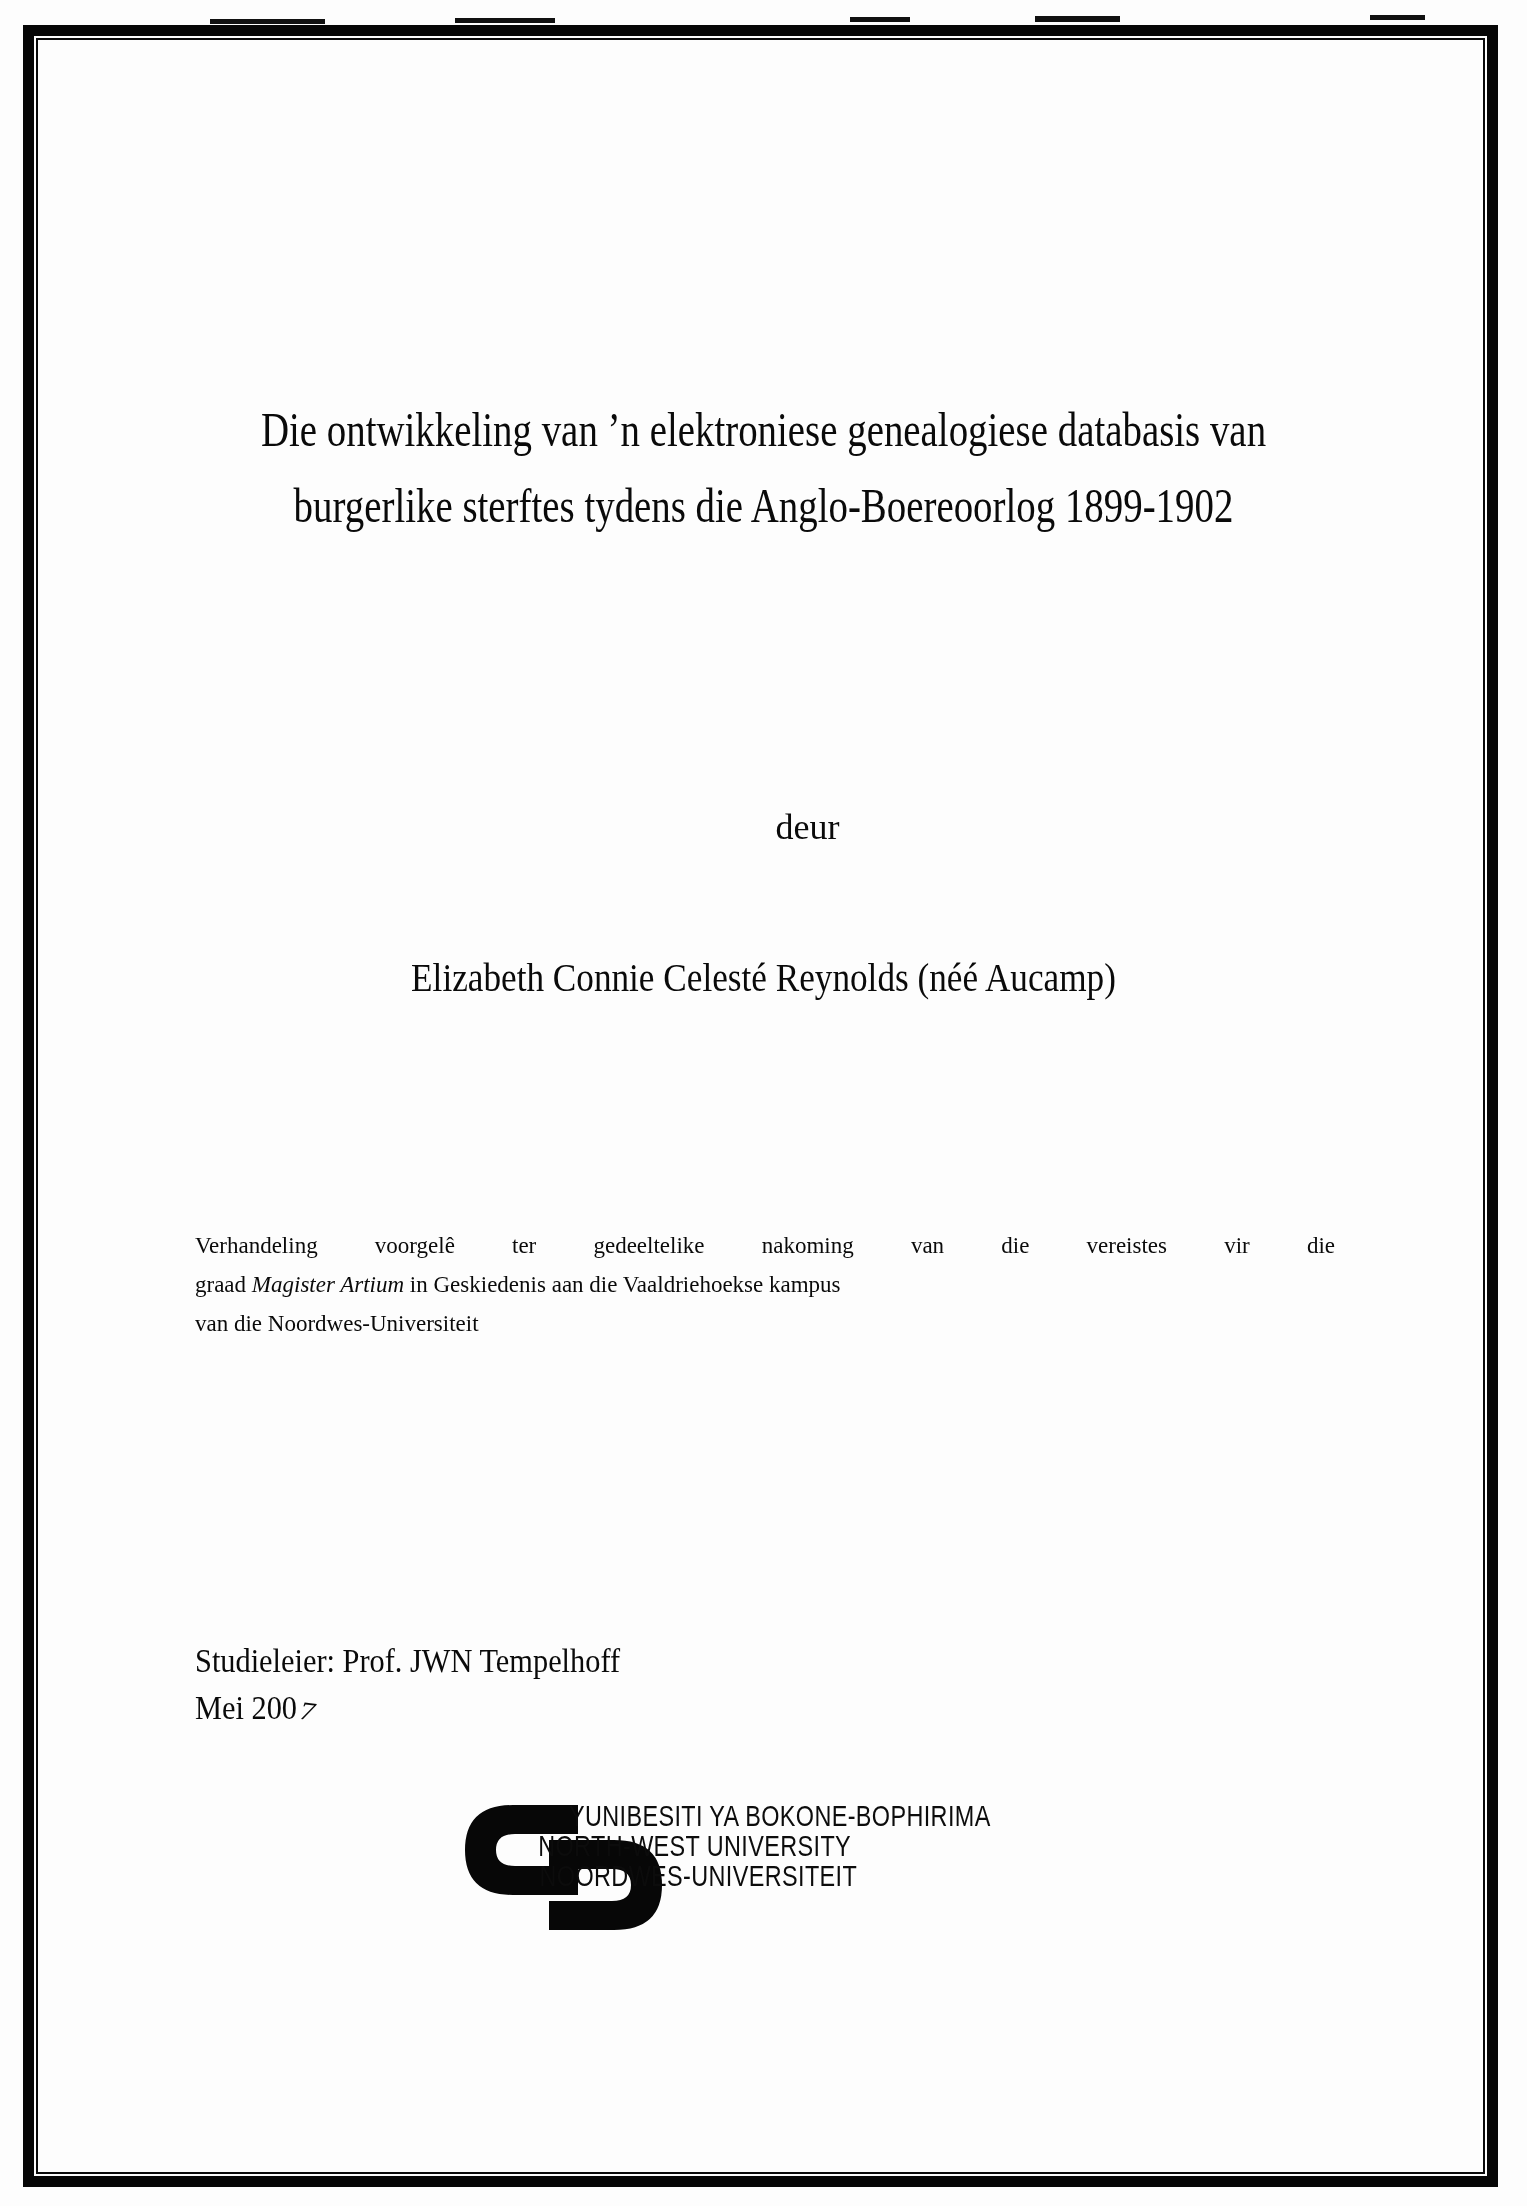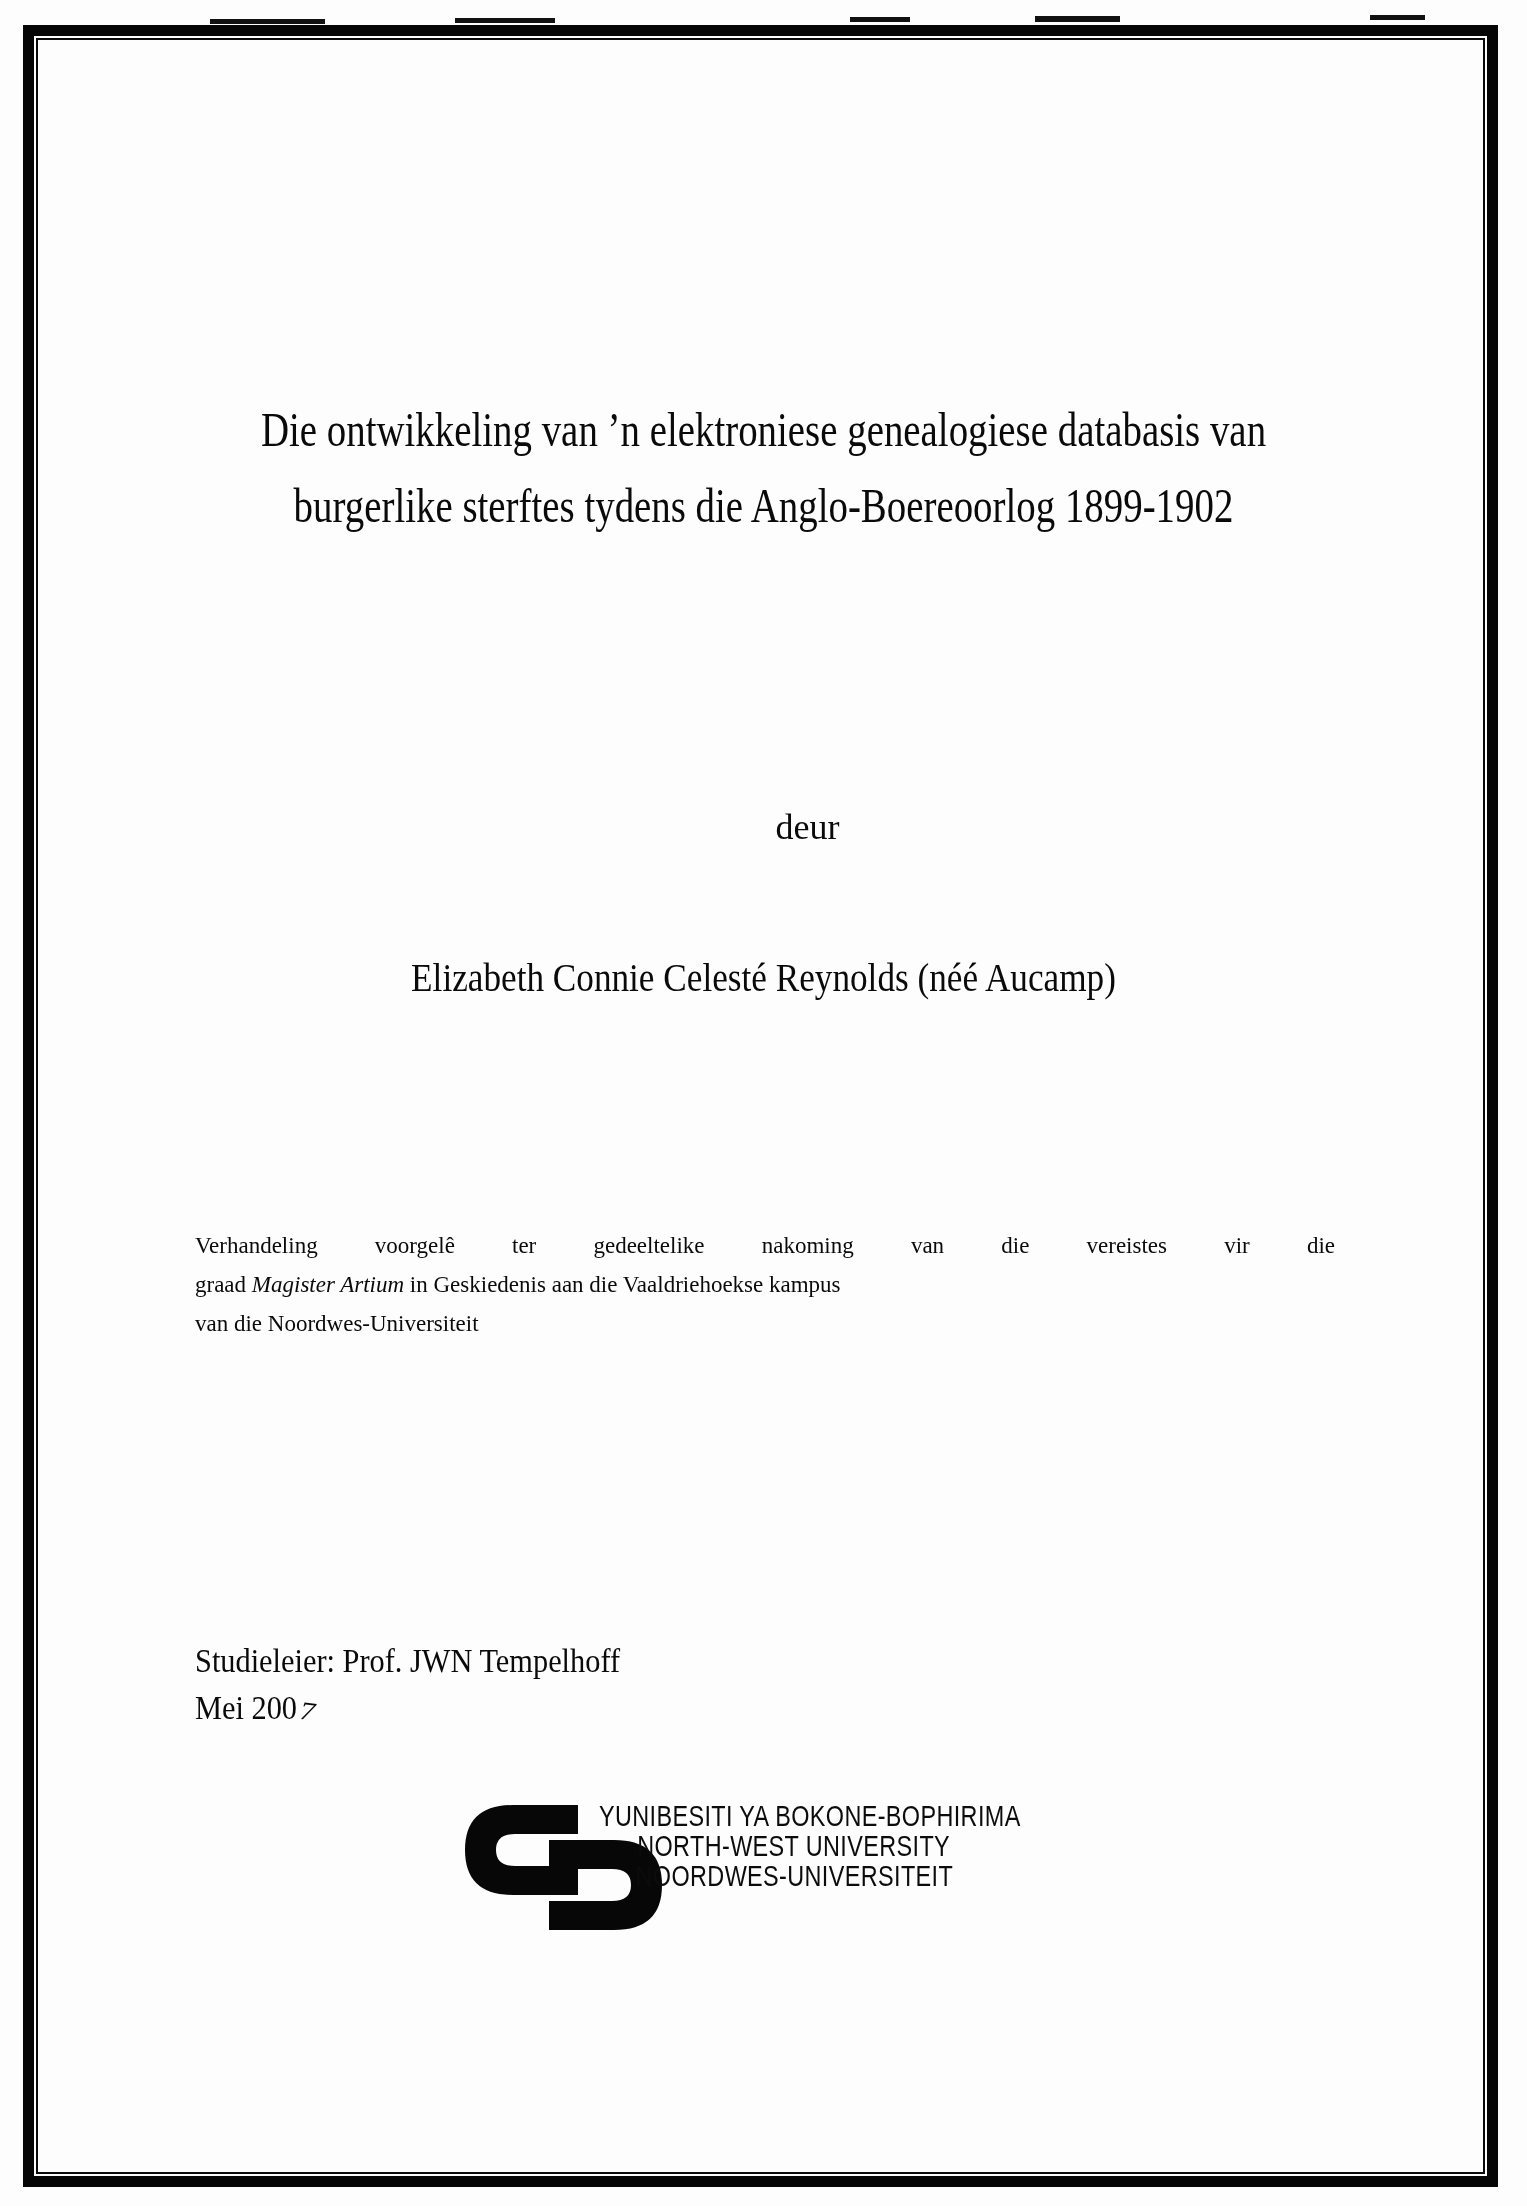--- a/index.html
+++ b/index.html
@@ -109,21 +109,21 @@
     position: absolute;
     left: 465px; top: 1805px;
     width: 197px; height: 126px;
   }
   .logo-mark svg { display: block; width: 100%; height: 100%; }
 
   .logo-text {
     position: absolute;
     right: 477px; top: 1801px;
     width: 600px;
-    text-align: center;
+    text-align: left;
     font-family: "Liberation Sans", sans-serif;
     font-size: 30px;
     line-height: 30px;
     font-weight: 500;
     letter-spacing: 0.5px;
     color: #0c0c0c;
   }
   .logo-text .logo-line span {
     display: inline-block;
     transform: scaleX(0.78);

